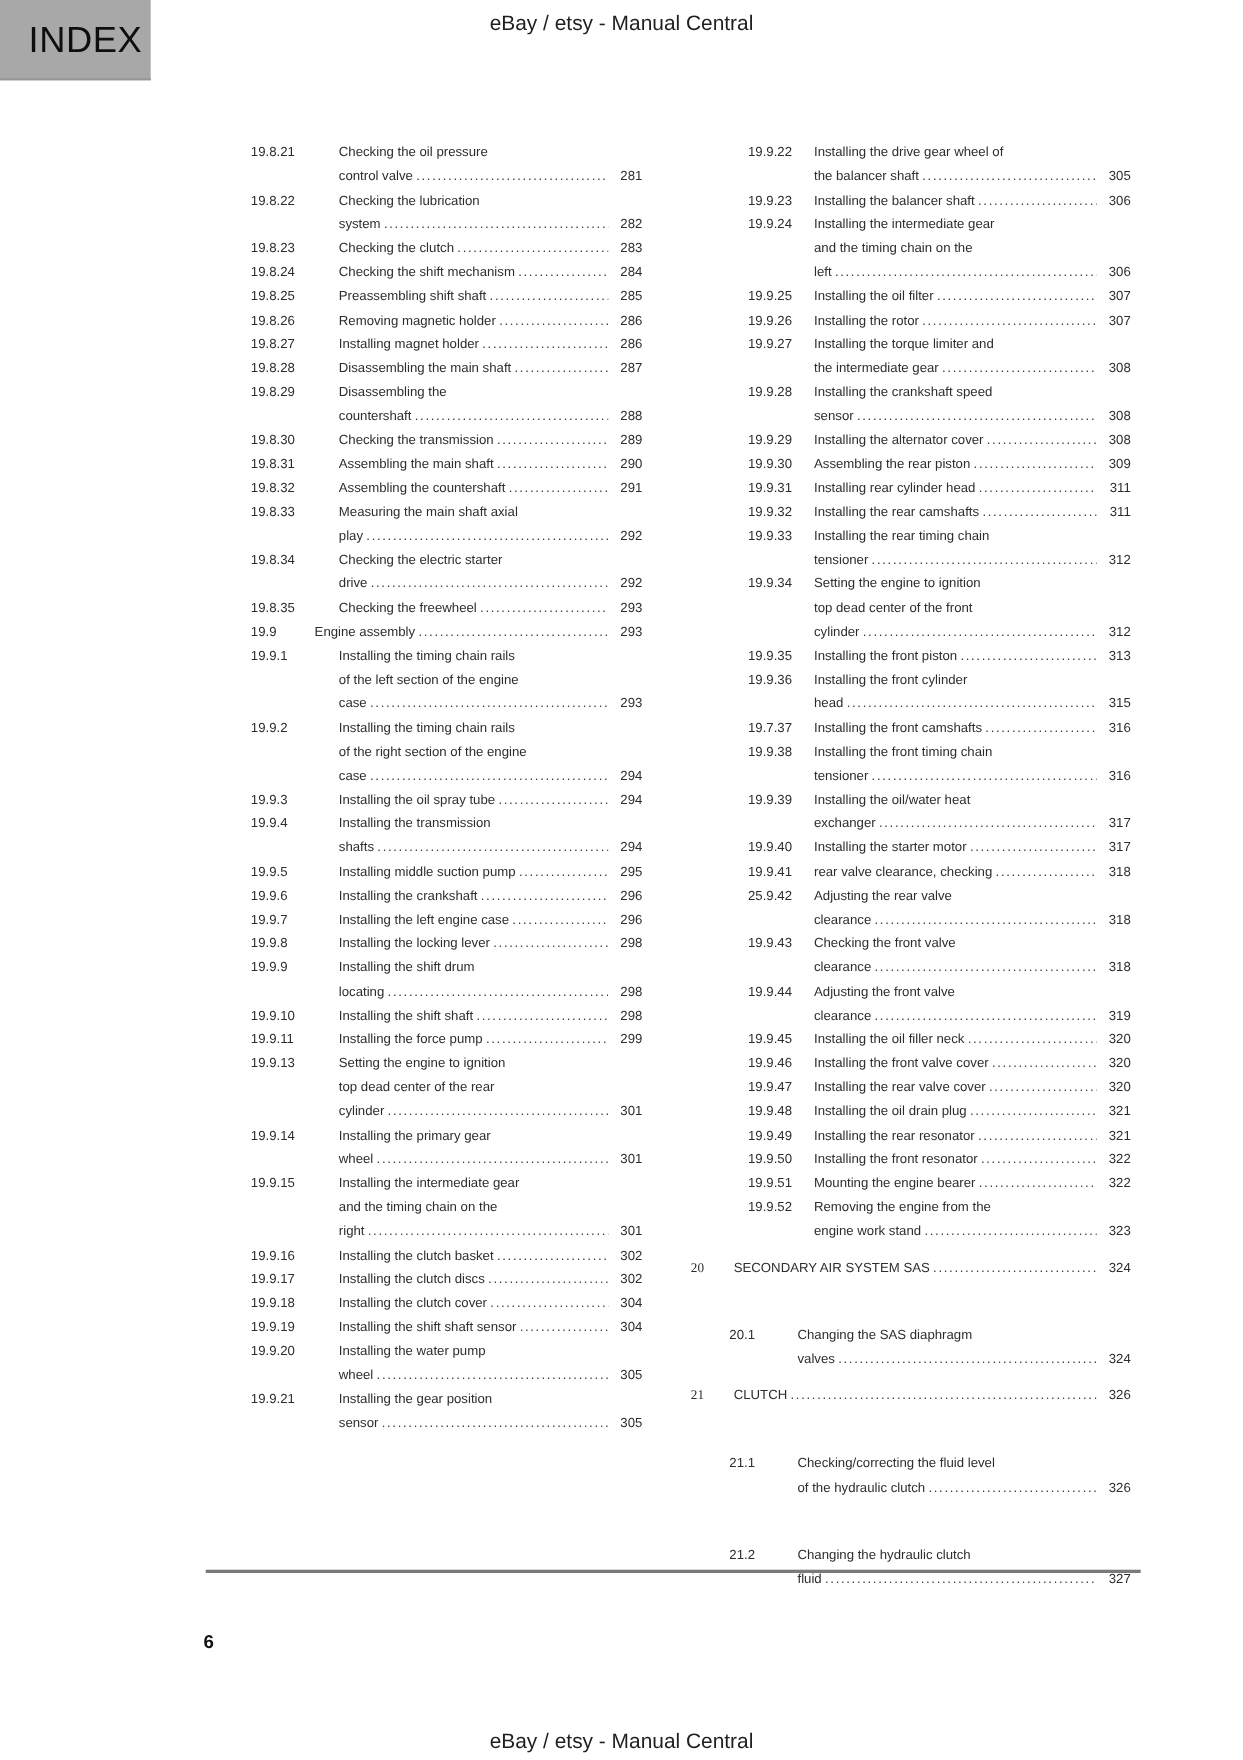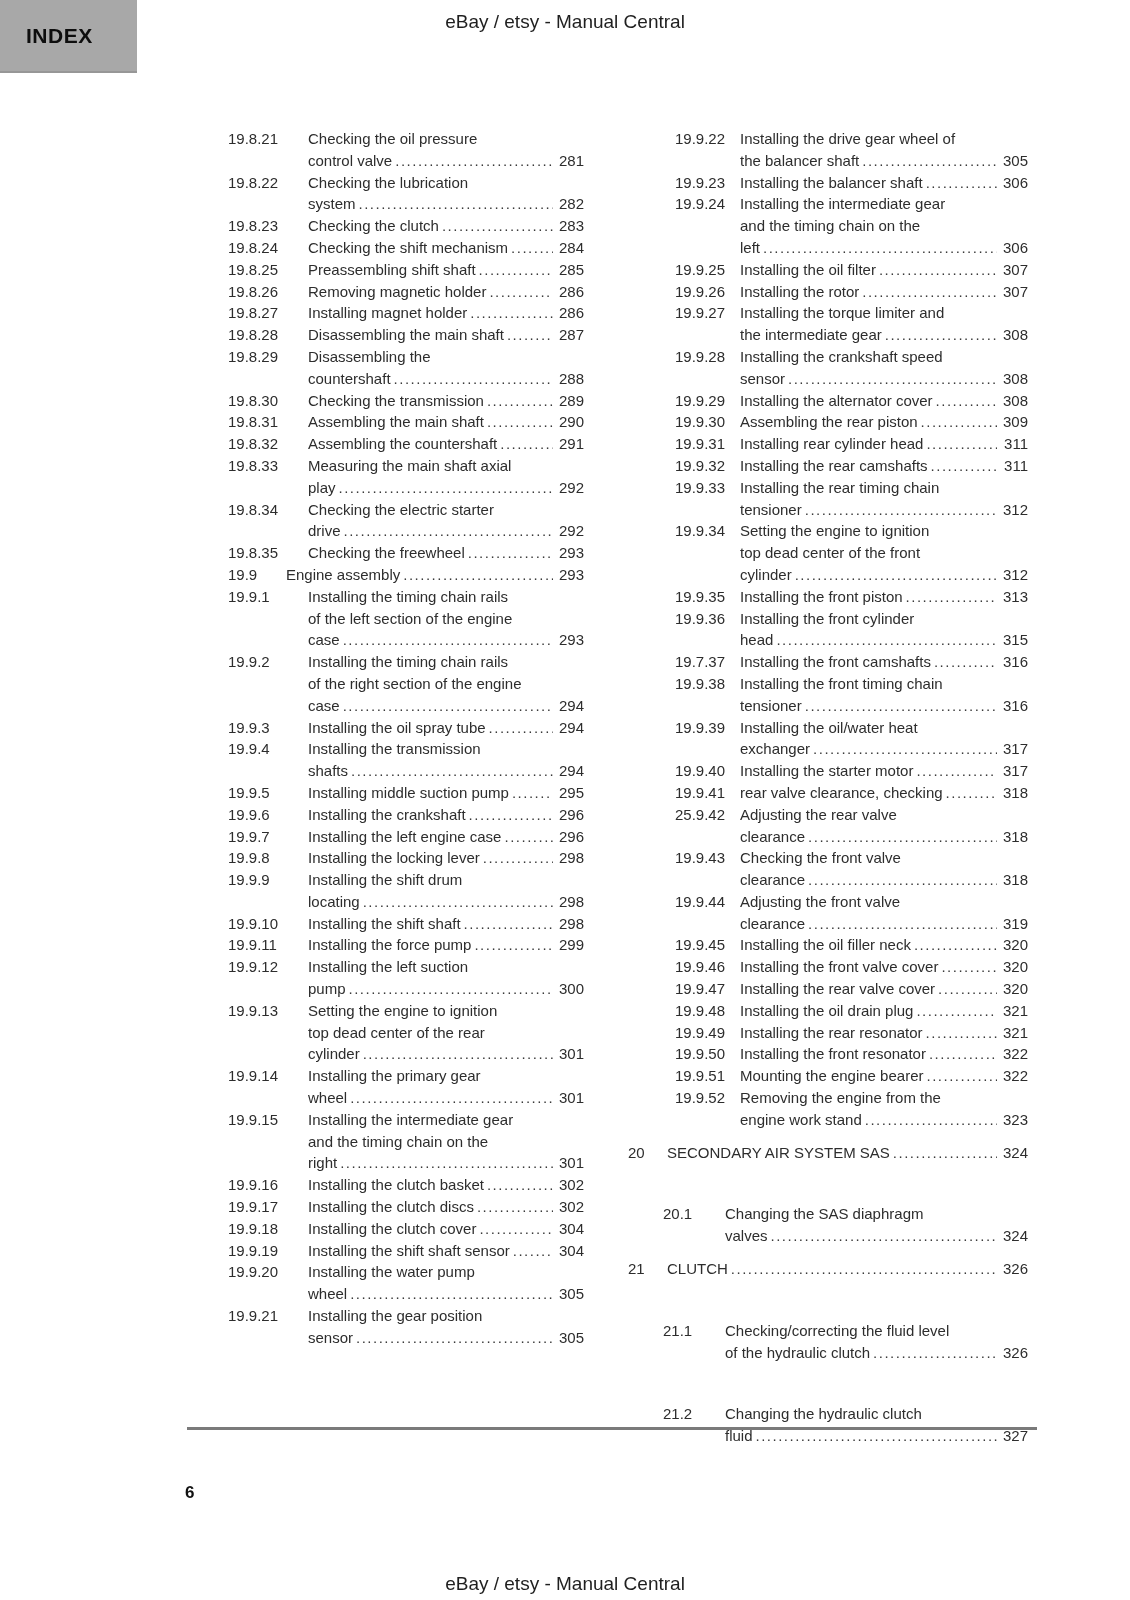--- a/index.html
+++ b/index.html
@@ -17,22 +17,22 @@
     left: 0; top: 0;
     width: 137px; height: 73px;
     background: #a8a8a8;
     border-bottom: 2px solid #979797;
     display: flex;
     align-items: center;
     padding-left: 26px;
     box-sizing: border-box;
   }
   .index-box .label {
-    font-size: 21px;
-    font-weight: bold;
+    font-size: 33px;
+    font-weight: normal;
     letter-spacing: 0.5px;
     color: #0e0e0e;
   }
   .header-title {
     position: absolute;
     left: 0; top: 11px;
     width: 100%;
     text-align: center;
     font-size: 19px;
     color: #1f1f1f;
@@ -54,21 +54,21 @@
   .page-number {
     position: absolute;
     left: 185px; top: 1483px;
     font-size: 17px;
     font-weight: bold;
     color: #111111;
   }
   .toc-col {
     position: absolute;
     top: 128px;
-    font-size: 15px;
+    font-size: 12px;
     line-height: 21.8px;
   }
   .col-left  { left: 228px; width: 356px; }
   .col-right { left: 628px; width: 400px; }
 
   .entry { display: flex; align-items: flex-start; }
   .entry.gap { margin-top: 11px; }
   .num { flex-shrink: 0; }
   .body { flex: 1 1 auto; min-width: 0; }
   .line { white-space: nowrap; }
@@ -87,21 +87,21 @@
     letter-spacing: 1.5px;
   }
   .pg { flex-shrink: 0; min-width: 26px; text-align: right; }
 
   .col-left  .lvl3 .num { width: 80px; }
   .col-left  .lvl2 .num { width: 58px; }
   .col-right .lvl3 { margin-left: 32px; }
   .col-right .lvl3 .num { width: 80px; text-align: center; }
   .col-right .lvl2 { margin-left: 35px; margin-top: 40px; }
   .col-right .lvl2 .num { width: 62px; }
-  .col-right .lvl1 .num { width: 39px; }
+  .col-right .lvl1 .num { width: 39px; font-family: Liberation Serif, serif; }
 </style>
 </head>
 <body>
 
 <div class="page">
 
   <div class="index-box">
     <span class="label">INDEX</span>
   </div>
 
@@ -383,31 +383,20 @@
         <span class="num">19.9.11</span>
         <div class="body">
           <div class="line last">
             <span class="txt">Installing the force pump</span>
             <span class="dots"></span>
             <span class="pg">299</span>
           </div>
         </div>
       </div>
       <div class="entry lvl3">
-        <span class="num">19.9.12</span>
-        <div class="body">
-          <div class="line">Installing the left suction</div>
-          <div class="line last">
-            <span class="txt">pump</span>
-            <span class="dots"></span>
-            <span class="pg">300</span>
-          </div>
-        </div>
-      </div>
-      <div class="entry lvl3">
         <span class="num">19.9.13</span>
         <div class="body">
           <div class="line">Setting the engine to ignition</div>
           <div class="line">top dead center of the rear</div>
           <div class="line last">
             <span class="txt">cylinder</span>
             <span class="dots"></span>
             <span class="pg">301</span>
           </div>
         </div>

